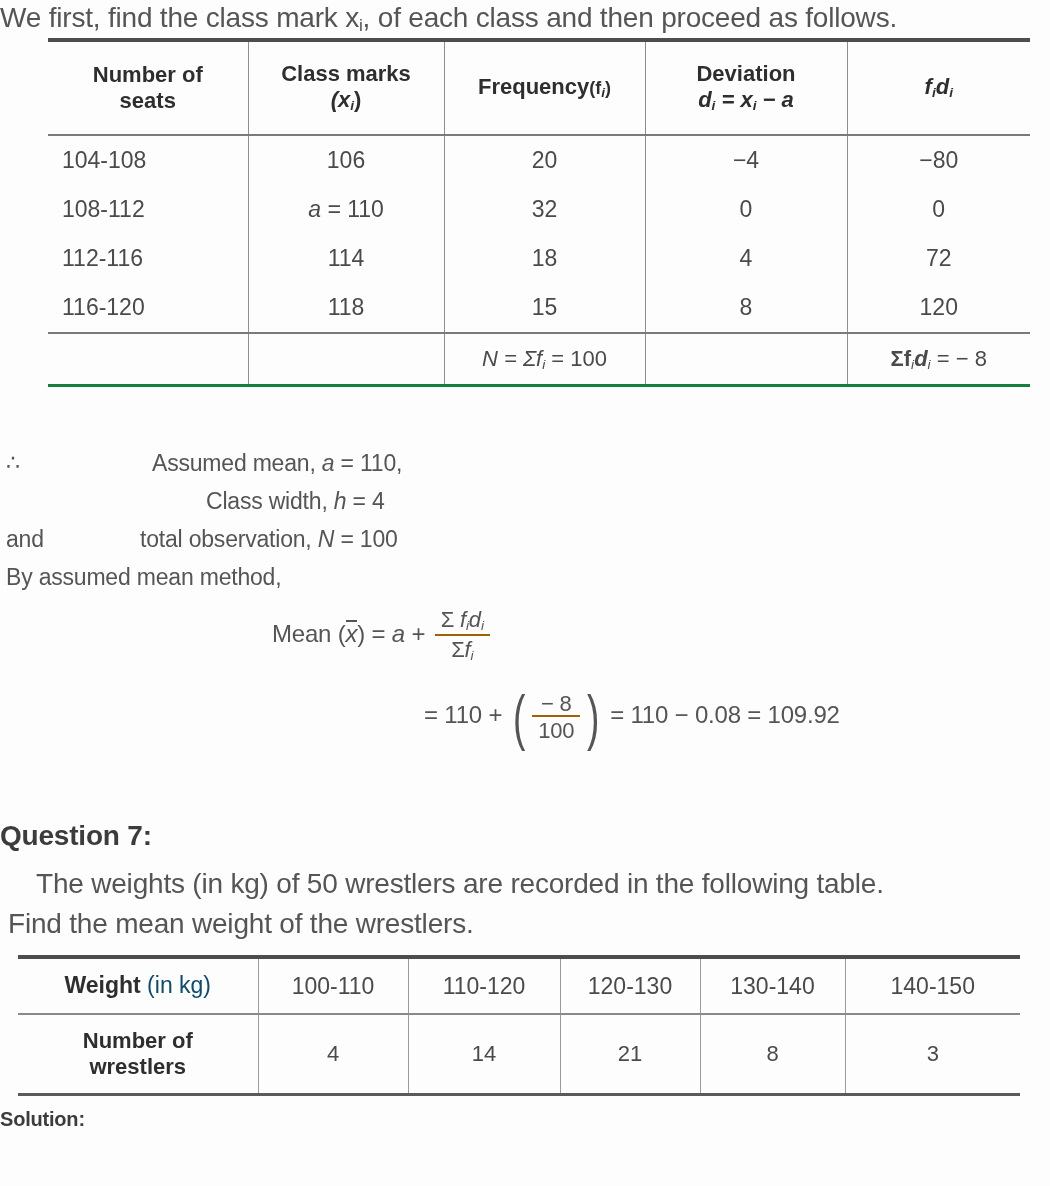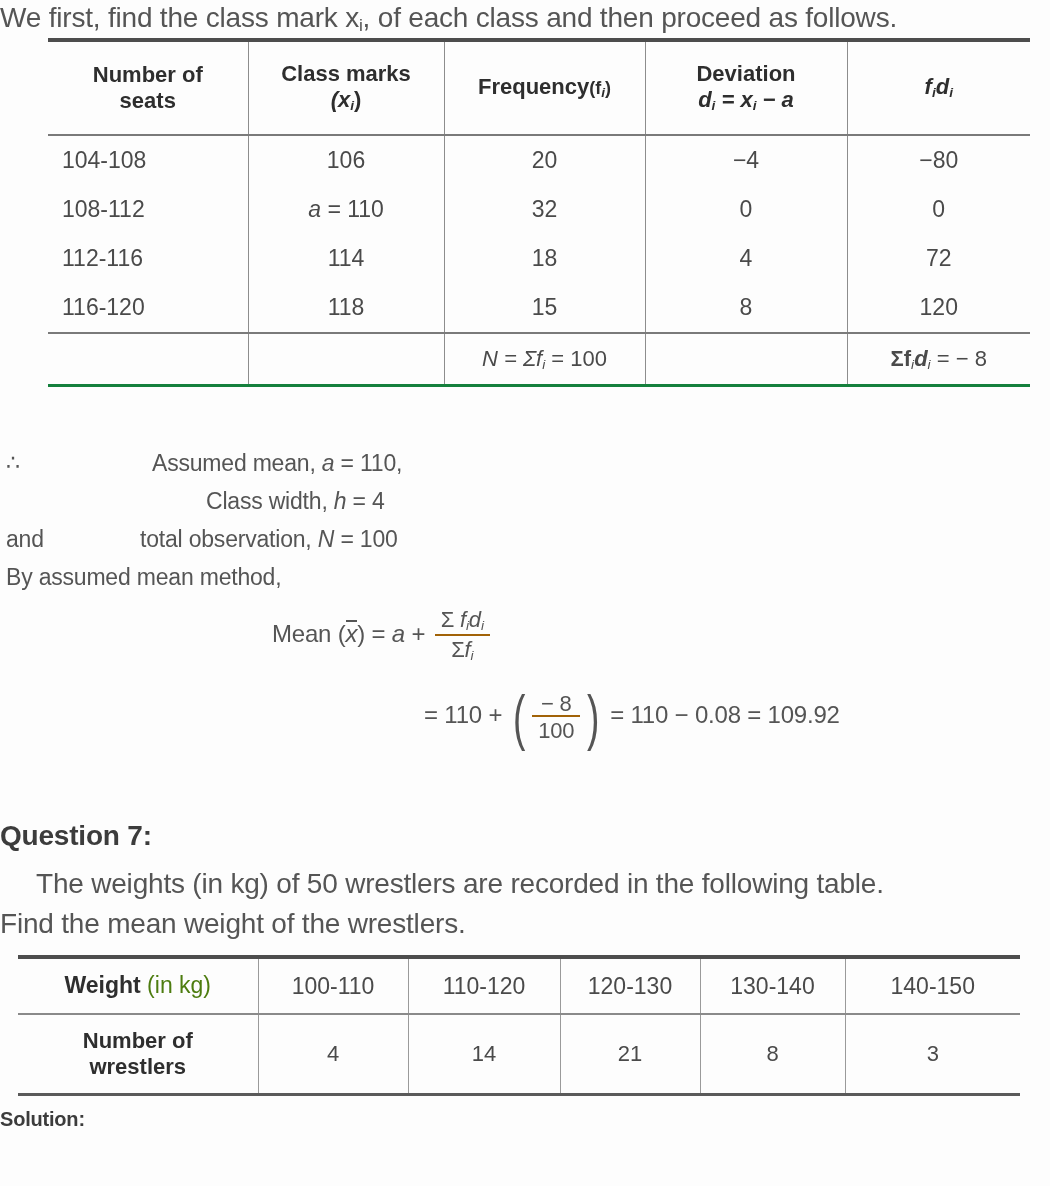--- a/index.html
+++ b/index.html
@@ -162,21 +162,21 @@
     height: 78px;
   }
   #table2 .rowlabel {
     font-weight: bold;
     color: #2e2e2e;
     font-size: 22px;
     line-height: 1.2;
   }
   #table2 .rowlabel .light {
     font-weight: normal;
-    color: #4d7c0f;
+    color: #0c4a6e;
   }
 </style>
 </head>
 <body>
 
 <div class="page">
 
   <div class="prose" style="left:0px; top:2px;"><span>We first, find the class mark x</span><sub>i</sub><span>, of each class and then proceed as follows.</span></div>
 
   <table id="table1">
@@ -261,21 +261,21 @@
   <div class="prose" style="left:272px; top:608px; font-size:24px;">
     <span>Mean (</span><span class="it" style="border-top:2px solid #555; display:inline-block; line-height:1.0;">x</span><span>) = </span><span class="it">a</span><span> + </span><span class="frac" style="font-size:22px;"><span class="num"><span>Σ </span><span class="it">f</span><sub class="it">i</sub><span class="it">d</span><sub class="it">i</sub></span><span class="den"><span>Σ</span><span class="it">f</span><sub class="it">i</sub></span></span>
   </div>
 
   <div class="prose" style="left:396px; top:692px; font-size:24px;margin-left:28px;">
     <span>= 110 + </span><span class="paren">(</span><span class="frac" style="font-size:22px;"><span class="num">− 8</span><span class="den">100</span></span><span class="paren">)</span><span> = 110 − 0.08 = 109.92</span>
   </div>
 
   <div class="prose bold" style="left:0px; top:820px; font-size:28px;">Question 7:</div>
   <div class="prose" style="left:0px; top:868px;margin-left:36px;">The weights (in kg) of 50 wrestlers are recorded in the following table.</div>
-  <div class="prose" style="left:0px; top:908px;">Find the mean weight of the wrestlers.</div>
+  <div class="prose" style="left:8px; top:908px;">Find the mean weight of the wrestlers.</div>
 
   <table id="table2">
     <colgroup>
       <col class="d0">
         <col class="d1">
         <col class="d2">
         <col class="d3">
         <col class="d4">
         <col class="d5">
     </colgroup>

